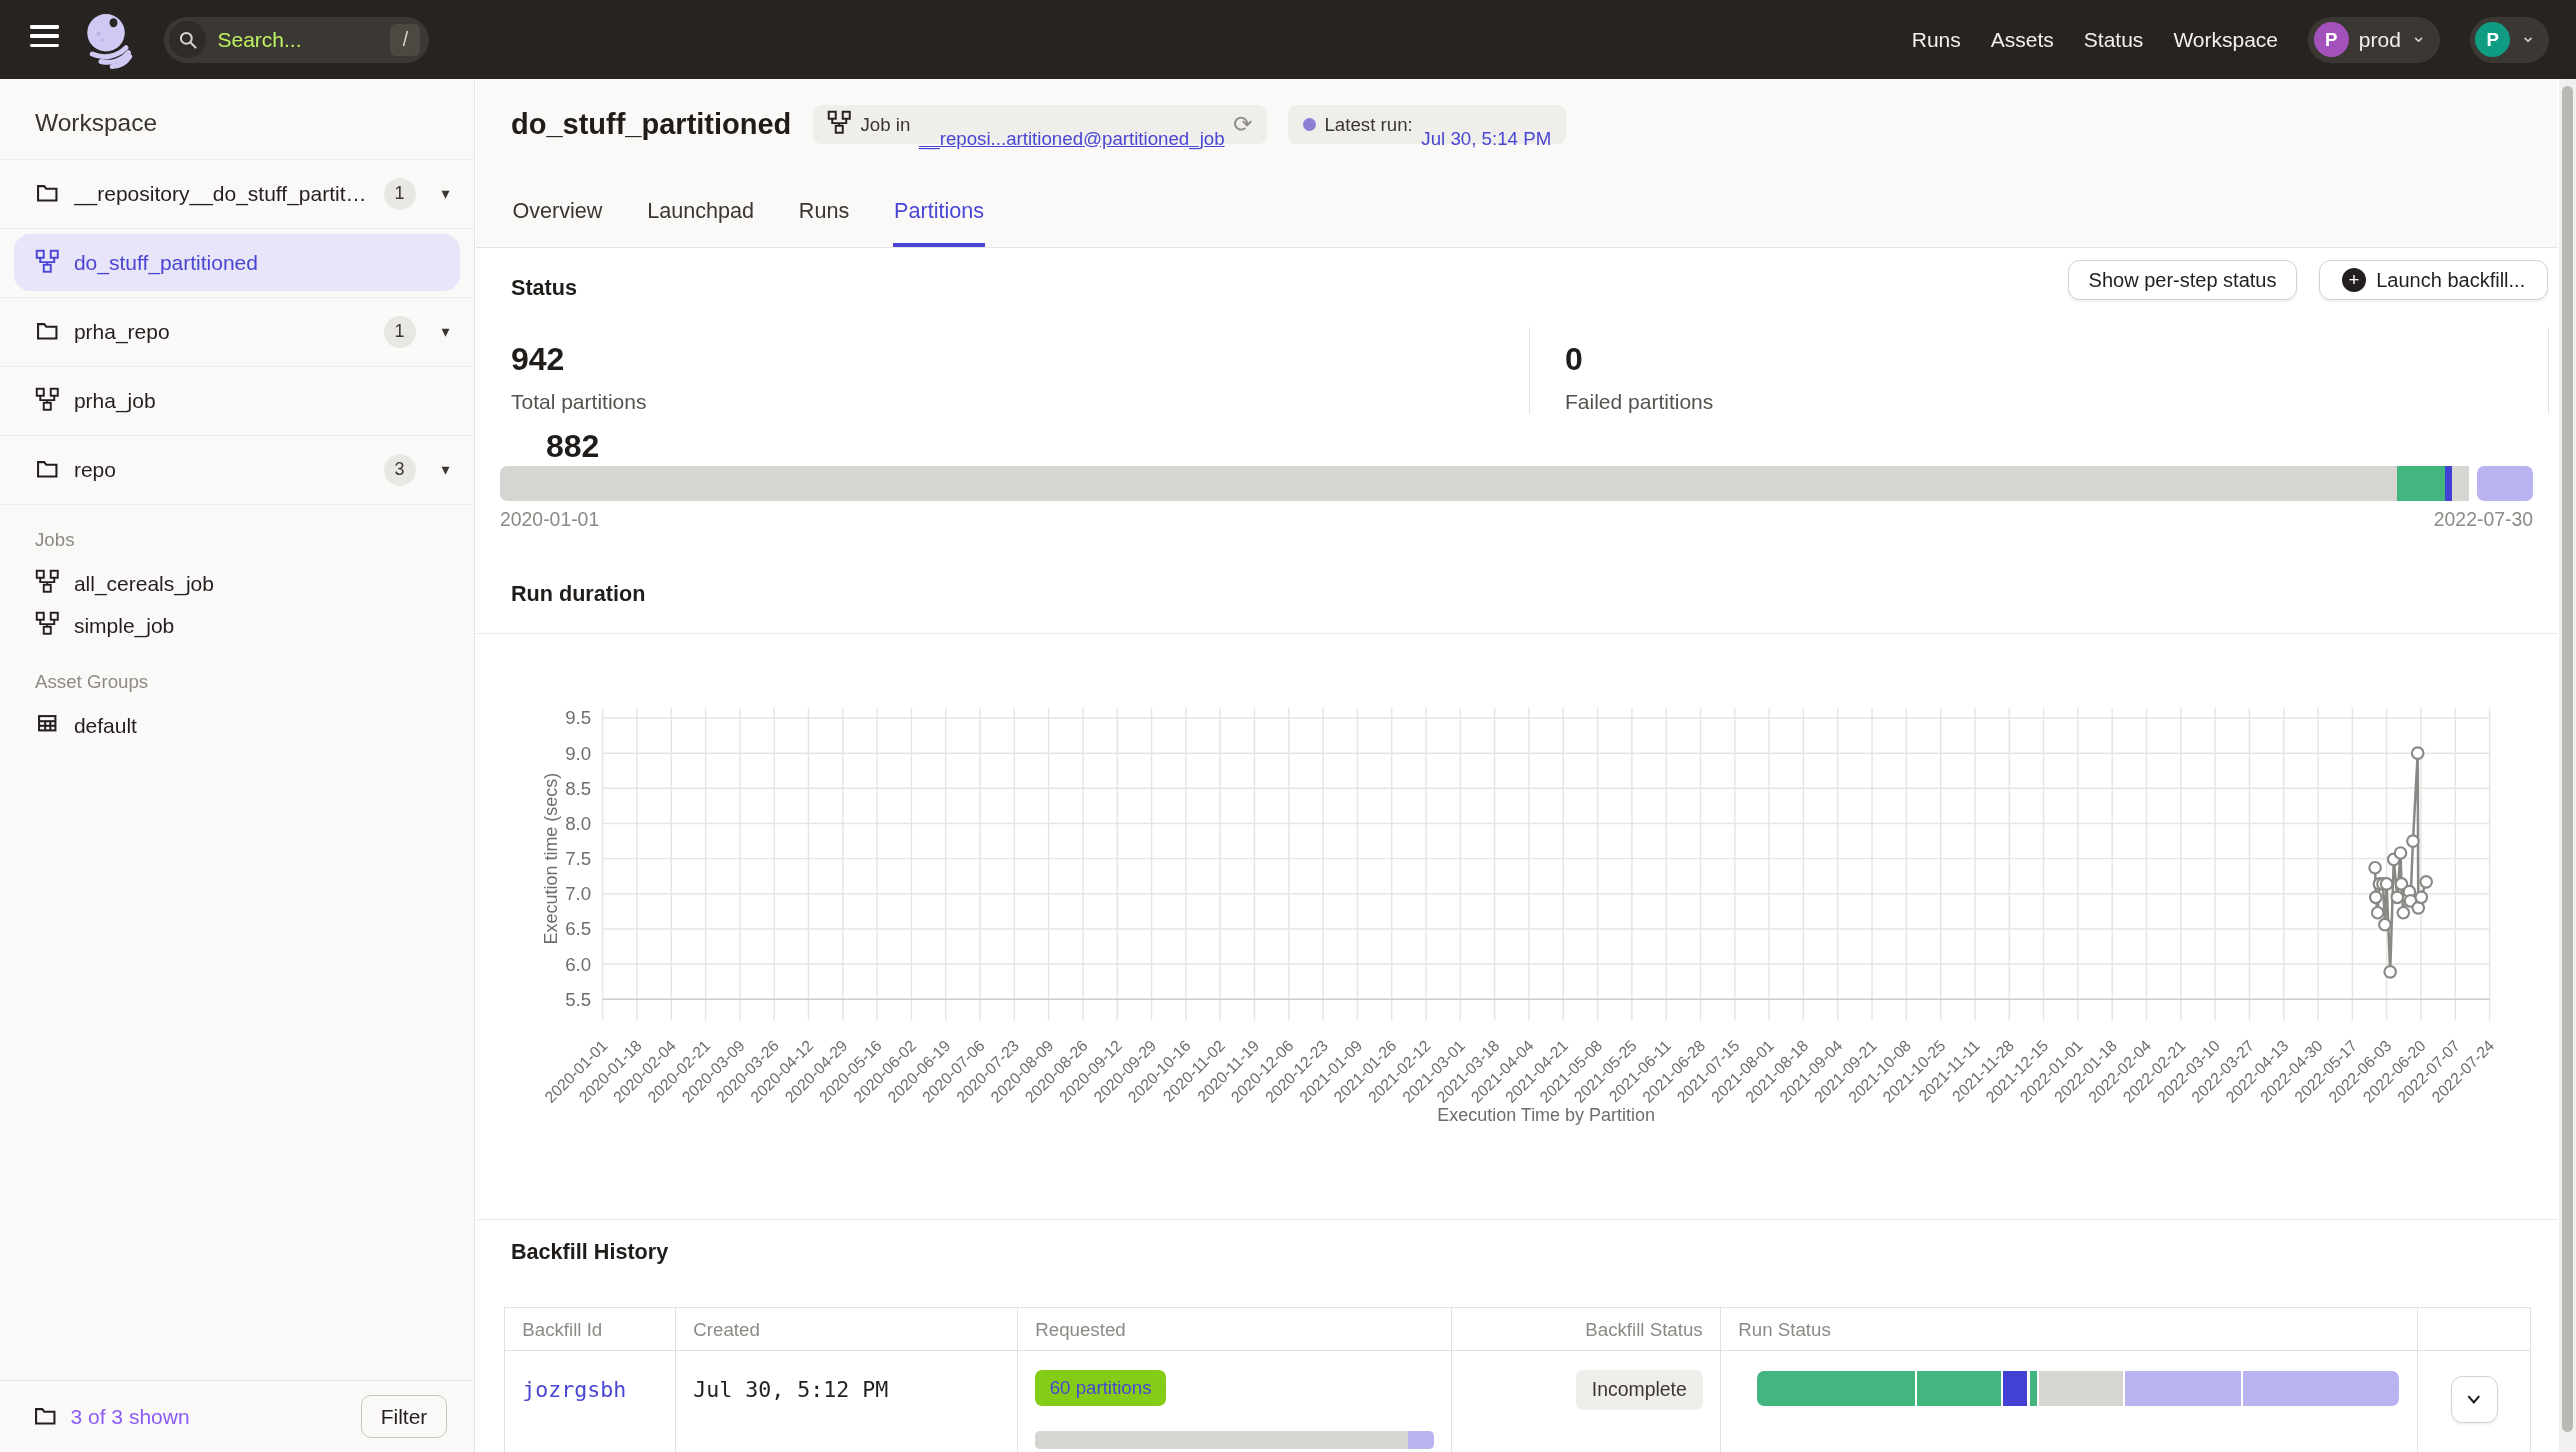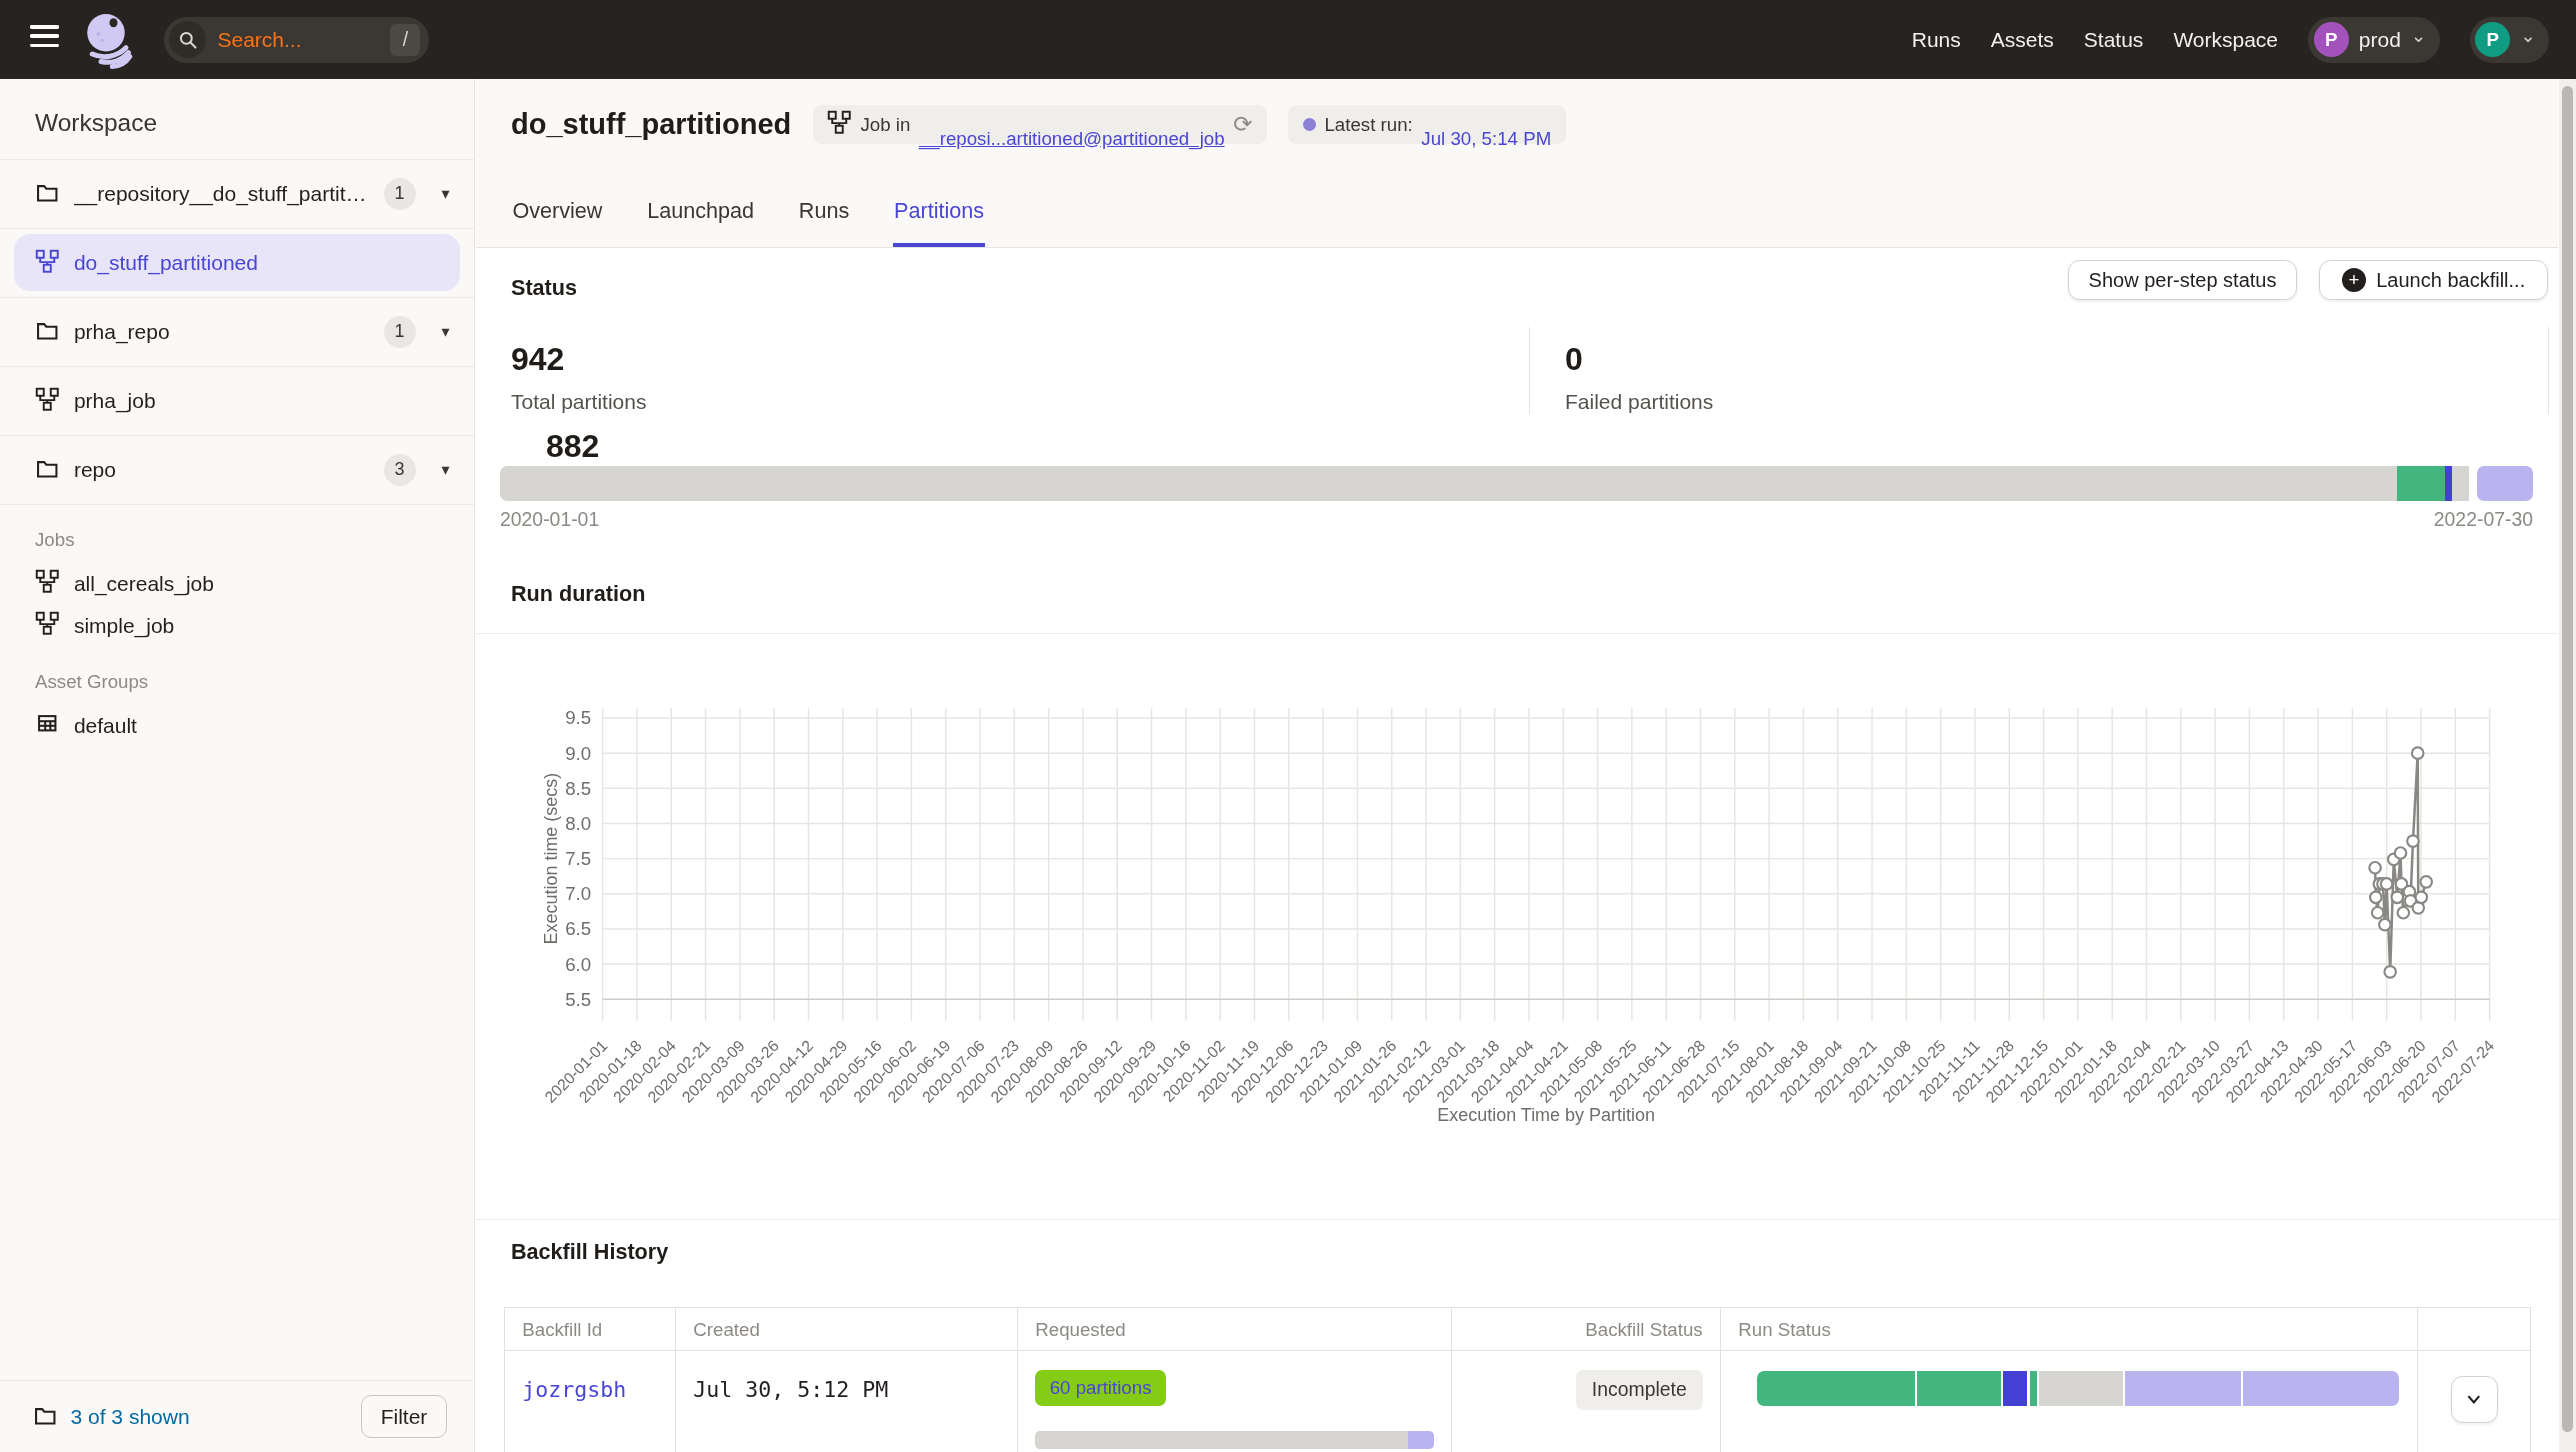--- a/index.html
+++ b/index.html
@@ -6,21 +6,21 @@
   body { font-family:"Liberation Sans", sans-serif; background:#ffffff; }
   .screen { position:relative; width:2576px; height:1452px; overflow:hidden; background:#ffffff; }
 
   
   .topbar { position:absolute; left:0; top:0; width:2576px; height:79px; background:#262320; display:flex; align-items:center; }
   .hamburger { position:absolute; left:30px; top:25px; width:29px; height:29px; cursor:pointer; }
   .hamburger span { display:block; width:29px; height:3.6px; background:#ffffff; border-radius:1.4px; margin-bottom:5.8px; }
   .logo { position:absolute; left:81px; top:9.4px; width:60px; height:60px; }
   .searchbox { position:absolute; left:164px; top:16.5px; width:265px; height:46px; background:#3b3733; border-radius:23px; display:flex; align-items:center; }
   .search-mag { width:37px; height:37px; margin-left:5px; border-radius:50%; background:#2f2c28; display:flex; align-items:center; justify-content:center; }
-  .search-ph { margin-left:11.5px; font-size:21px; color:#f97316; flex:1; }
+  .search-ph { margin-left:11.5px; font-size:21px; color:#bef264; flex:1; }
   .search-slash { margin-right:8.6px; width:30px; height:32px; background:#4c4842; border-radius:5.8px; color:#d8d6d2; font-size:19.4px; display:flex; align-items:center; justify-content:center; }
   .topbar-right { position:absolute; right:27px; top:0; height:79px; display:flex; align-items:center; gap:30px; }
   .nav-link { color:#f2f1ef; font-size:21px; cursor:pointer; }
   .tb-pill { height:46px; background:#3b3733; border-radius:23px; display:flex; align-items:center; padding:0 13px 0 5.8px; gap:10px; cursor:pointer; }
   .avatar { width:35px; height:35px; border-radius:50%; color:#ffffff; font-size:18.7px; font-weight:700; display:flex; align-items:center; justify-content:center; }
   .tb-pill .label { color:#f2f1ef; font-size:21px; }
   .tb-caret { color:#cfccc7; font-size:18.7px; line-height:1; transform:translateY(-2.9px); }
 
   
   .sidebar { position:absolute; left:0; top:79px; width:475px; height:1373px; background:#faf9f7; border-right:1.4px solid #e6e4e1; }
@@ -28,21 +28,21 @@
   .ws-row { position:relative; height:69px; display:flex; align-items:center; padding:0 24.5px 0 35px; gap:14.4px; border-bottom:1.4px solid #ecebe8; cursor:pointer; }
   .ws-row .hl { position:absolute; left:14.4px; right:14.4px; top:5.8px; bottom:5.8px; background:#e8e5f8; border-radius:16px; }
   .ws-row > * { position:relative; }
   .ws-label { font-size:21px; color:#231f1e; white-space:nowrap; overflow:hidden; text-overflow:ellipsis; max-width:309px; }
   .ws-row.selected .ws-label { color:#4946d4; }
   .ws-badge { margin-left:auto; min-width:32px; height:32px; border-radius:16px; background:#e9e7e4; color:#3a3631; font-size:18px; display:flex; align-items:center; justify-content:center; padding:0 7.2px; }
   .ws-caret { color:#3a3631; font-size:16px; margin-left:11.5px; }
   .sb-section-label { padding:24.5px 0 11.5px 35px; font-size:18.7px; color:#8d8a85; }
   .sb-item { height:42px; display:flex; align-items:center; gap:14.4px; padding-left:35px; font-size:21px; color:#231f1e; cursor:pointer; }
   .sb-footer { position:absolute; left:0; bottom:0; width:473px; height:72px; border-top:1.4px solid #e6e4e1; background:#faf9f7; display:flex; align-items:center; padding:0 26px 0 33px; gap:13px; }
-  .sb-footer .cnt { font-size:21px; color:#0369a1; }
+  .sb-footer .cnt { font-size:21px; color:#8b5cf6; }
   .filter-btn { margin-left:auto; padding:8.6px 18.7px; font-size:21px; color:#231f1e; background:#faf9f7; border:1.4px solid #c9c6c1; border-radius:10px; cursor:pointer; }
 
   
   .main { position:absolute; left:476px; top:79px; width:2082px; height:1373px; background:#ffffff; overflow:hidden; }
   .main-header { position:absolute; left:0; top:0; width:100%; height:169px; background:#faf9f7; border-bottom:1.4px solid #e6e4e1; }
   .title-row { position:absolute; left:35px; top:26px; display:flex; align-items:center; gap:21.6px; }
   .page-title { font-size:29px; font-weight:700; color:#1f1c19; }
   .meta-pill { height:39px; background:#efeeea; border-radius:8.6px; display:flex; align-items:center; gap:8.6px; padding:0 14.4px; font-size:18.7px; color:#3a3631; }
   .meta-pill a { color:#4946d4; text-decoration:underline; cursor:pointer;margin-top:28px; }
   .meta-pill .time-link { color:#4946d4; text-decoration:none; cursor:pointer; }

